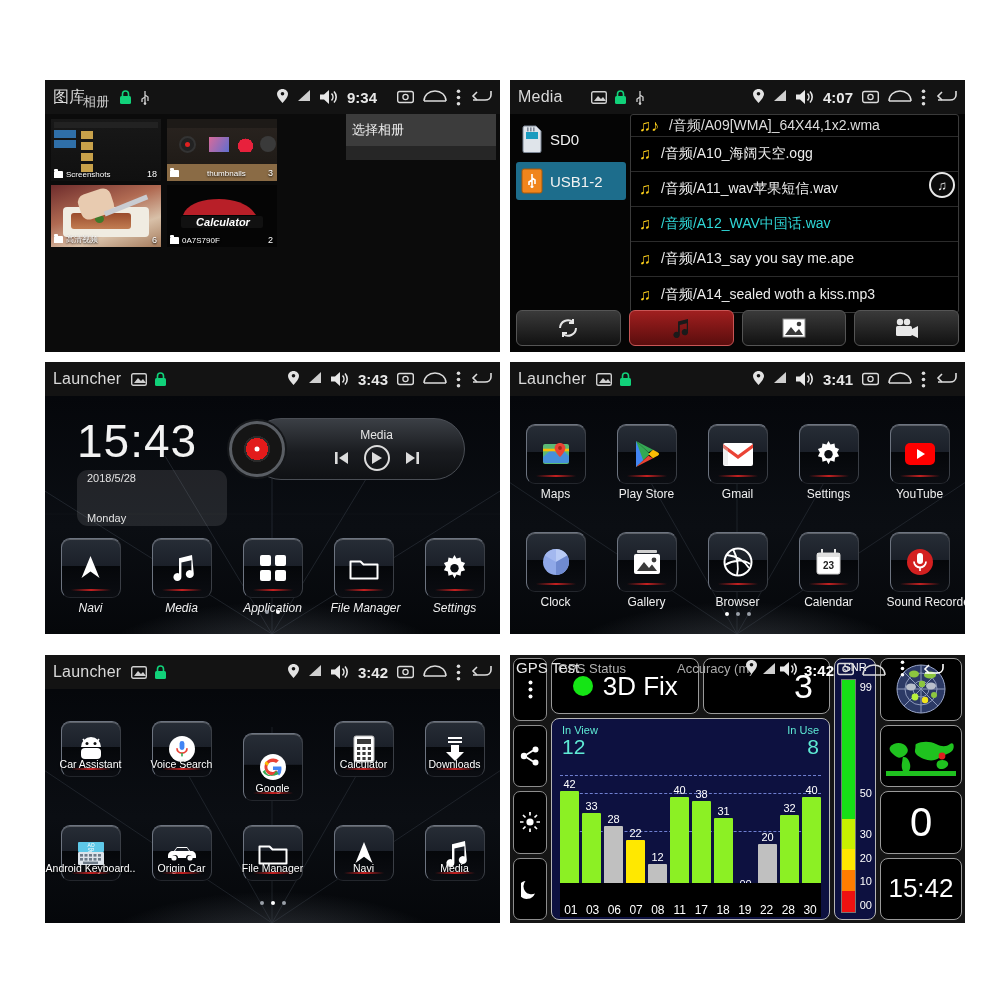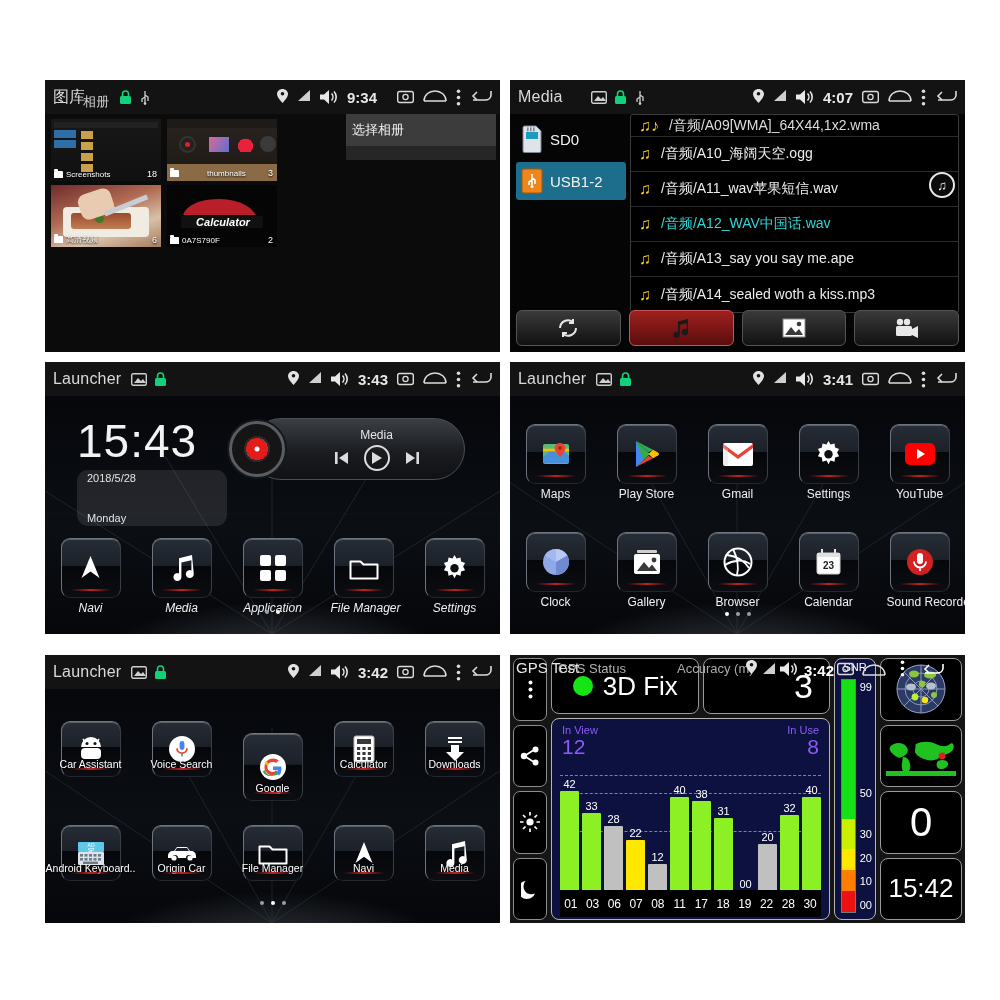--- a/index.html
+++ b/index.html
@@ -144,29 +144,29 @@
     flex:1; background:#000; border:1px solid #8d8d8d; border-radius:7px;
     display:flex; align-items:center; justify-content:center; color:#fff;
   }
   .gps-center { flex:1; display:flex; flex-direction:column; gap:4px; }
   .gps-toprow { display:flex; gap:4px; height:56px; }
   .gcard { background:#000; border:1px solid #9a9a9a; border-radius:8px; display:flex; align-items:center; }
   .fixcard { flex:1.35; justify-content:center; gap:10px; color:#fff; font-size:26px; }
   .fixdot { width:20px; height:20px; border-radius:50%; background:#15e515; }
   .acccard { flex:1; justify-content:flex-end; padding-right:16px; color:#fff; font-size:34px; }
   .satpanel { flex:1; background:#0d1140; border:1px solid #b5b5b5; border-radius:8px; position:relative; overflow:hidden; }
-  .inview-row { display:flex; justify-content:space-between; padding:5px 10px 0 10px; color:#8b5cf6;align-items:flex-end; }
+  .inview-row { display:flex; justify-content:space-between; padding:5px 10px 0 10px; color:#5eead4;align-items:flex-end; }
   .iv-lab { font-size:11px; }
   .iv-val { font-size:21px; line-height:1; }
   .dashline { position:absolute; left:8px; right:8px; border-top:1px dashed #6f7fd0; }
   .bars { position:absolute; left:8px; right:8px; bottom:26px; top:58px; display:flex; align-items:flex-end; gap:3px; }
   .barcol { flex:1; display:flex; flex-direction:column; align-items:center; justify-content:flex-end; height:100%; }
   .barnum { font-size:11px; color:#fff; line-height:1; margin-bottom:1px; }
   .bar { width:100%; border-radius:1px 1px 0 0; }
-  .axis { position:absolute; left:8px; right:8px; bottom:2px; height:27px; background:#000; display:flex; align-items:center; }
+  .axis { position:absolute; left:8px; right:8px; bottom:2px; height:34px; background:#000; display:flex; align-items:flex-end; }
   .axcell { flex:1; text-align:center; color:#fff; font-size:12px; }
   .snr { width:42px; background:#0d1140; border:1px solid #b5b5b5; border-radius:8px; position:relative; }
   .snr-title { color:#fff; font-size:11px; text-align:center; padding-top:2px;}
   .snr-bar {
     position:absolute; left:6px; top:20px; bottom:6px; width:15px; border:1px solid #777;
     background: linear-gradient(to top, #ee1111 0 9%, #ff7d00 9% 18%, #ffe800 18% 27%, #c8f000 27% 40%, #16e016 40% 100%);
   }
   .snr-lab { position:absolute; right:3px; color:#fff; font-size:11px; }
   .gps-rightcol { width:82px; display:flex; flex-direction:column; gap:4px; }
   .rcard { flex:1; background:#000; border:1px solid #9a9a9a; border-radius:8px; display:flex; align-items:center; justify-content:center; color:#fff; overflow:hidden;}

